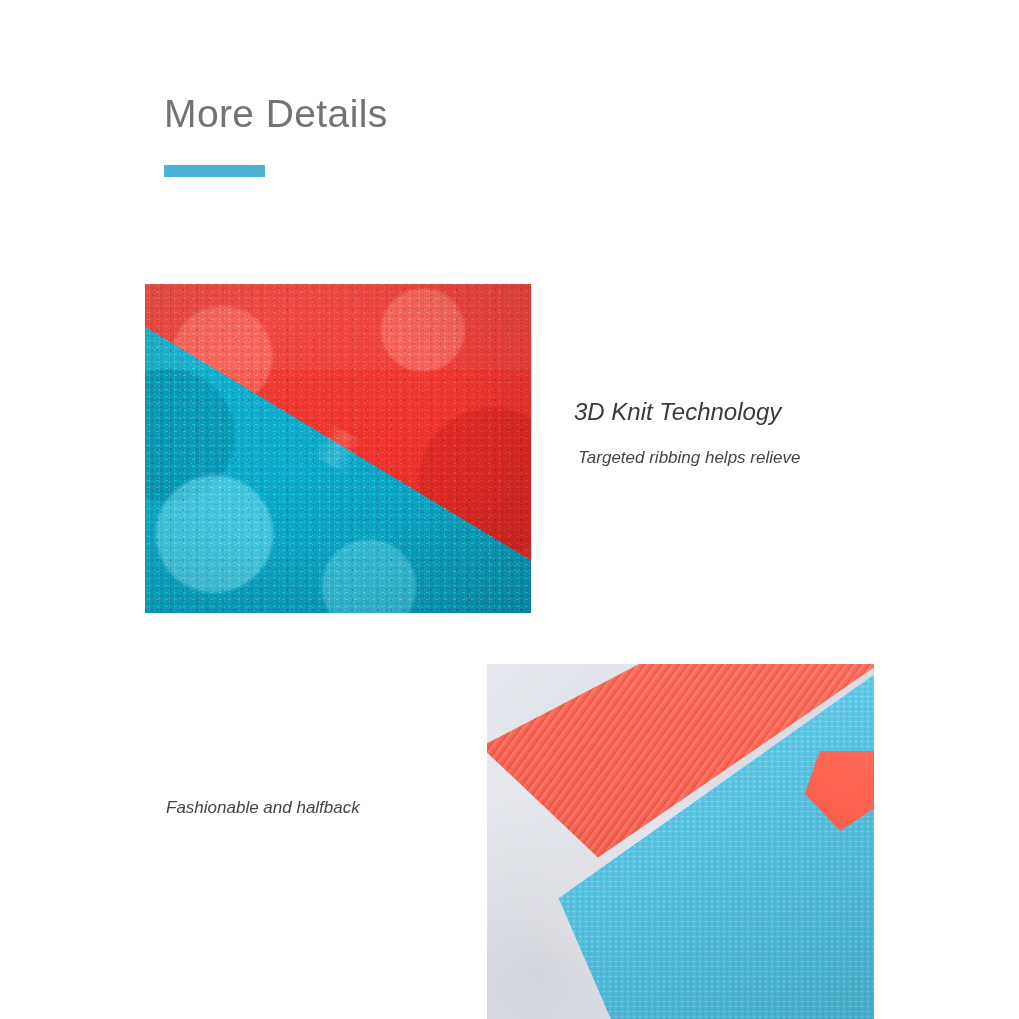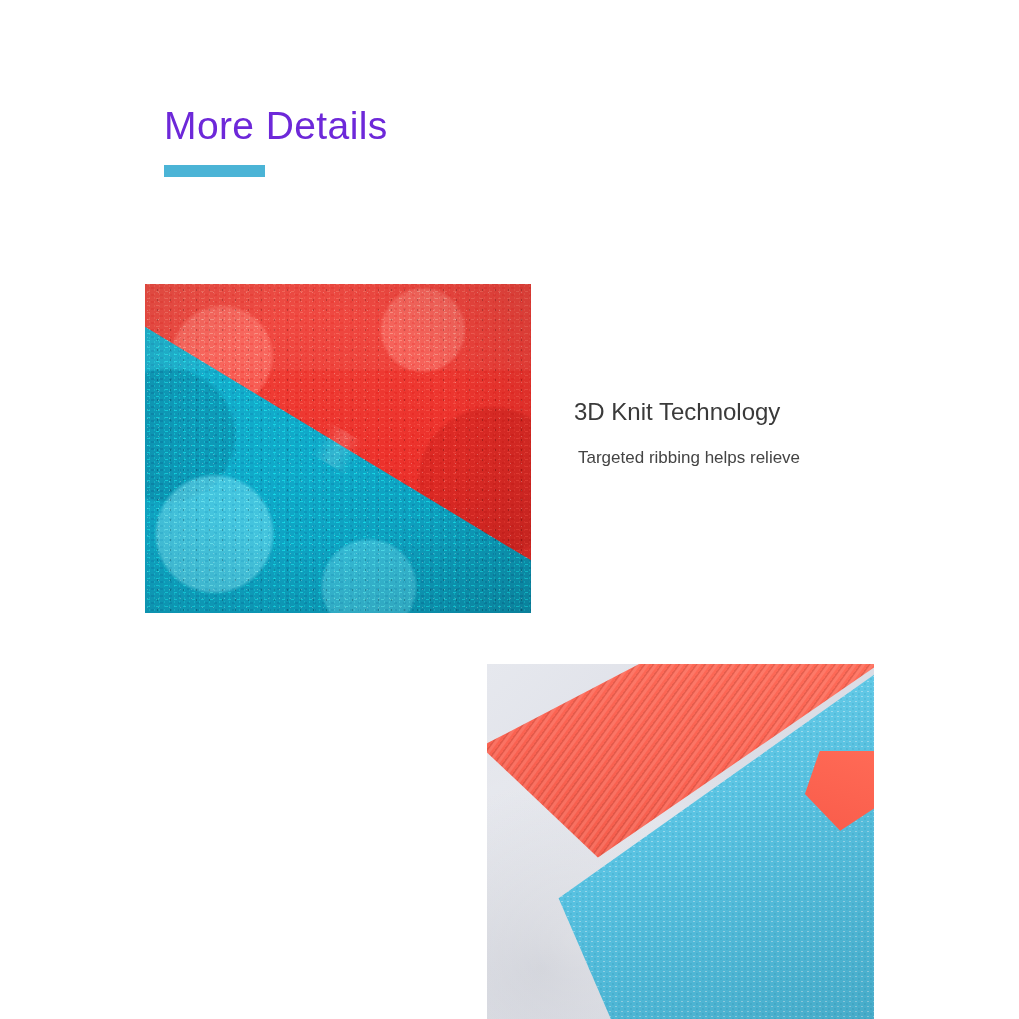--- a/index.html
+++ b/index.html
@@ -23,38 +23,38 @@
   
   .section-header {
     position: absolute;
     left: 164px;
     top: 92px;
     width: 500px;
   }
   .section-title {
     font-size: 39px;
     font-weight: 400;
-    color: #6d28d9;
+    color: #737373;
     letter-spacing: 0.4px;
     line-height: 1.15;
     white-space: nowrap;
-    margin-top: 12px;
   }
   .section-rule {
     position: absolute;
     left: 0px;
     top: 73px;
     width: 101px;
     height: 12px;
     background: #4bb4d6;
   }
 
   
   .feature-text {
     position: absolute;
+    font-style: italic;
   }
   .feature-heading {
     font-size: 24px;
     font-weight: 400;
     color: #3a3a3a;
     line-height: 1.2;
     white-space: nowrap;
   }
   .feature-body {
     margin-top: 16px;
@@ -276,20 +276,23 @@
   </div>
 
   <div class="feature-text" id="feature-knit-text">
     <div class="feature-heading">3D Knit Technology</div>
     <div class="feature-body">
       <div class="body-line">Targeted ribbing helps relieve</div>
     </div>
   </div>
 
   <div class="feature-text" id="feature-contrast-text">
+    <div class="feature-body">
+      <div class="body-line">Fashionable and halfback</div>
+    </div>
   </div>
 
   <div class="photo" id="photo-contrast-design">
     <div class="studio-bg"></div>
     <div class="studio-bg-soft"></div>
     <div class="sock-shadow"></div>
     <div class="sock-body"></div>
     <div class="sock-body-knit"></div>
     <div class="sock-body-shade"></div>
     <div class="sock-cuff"></div>

